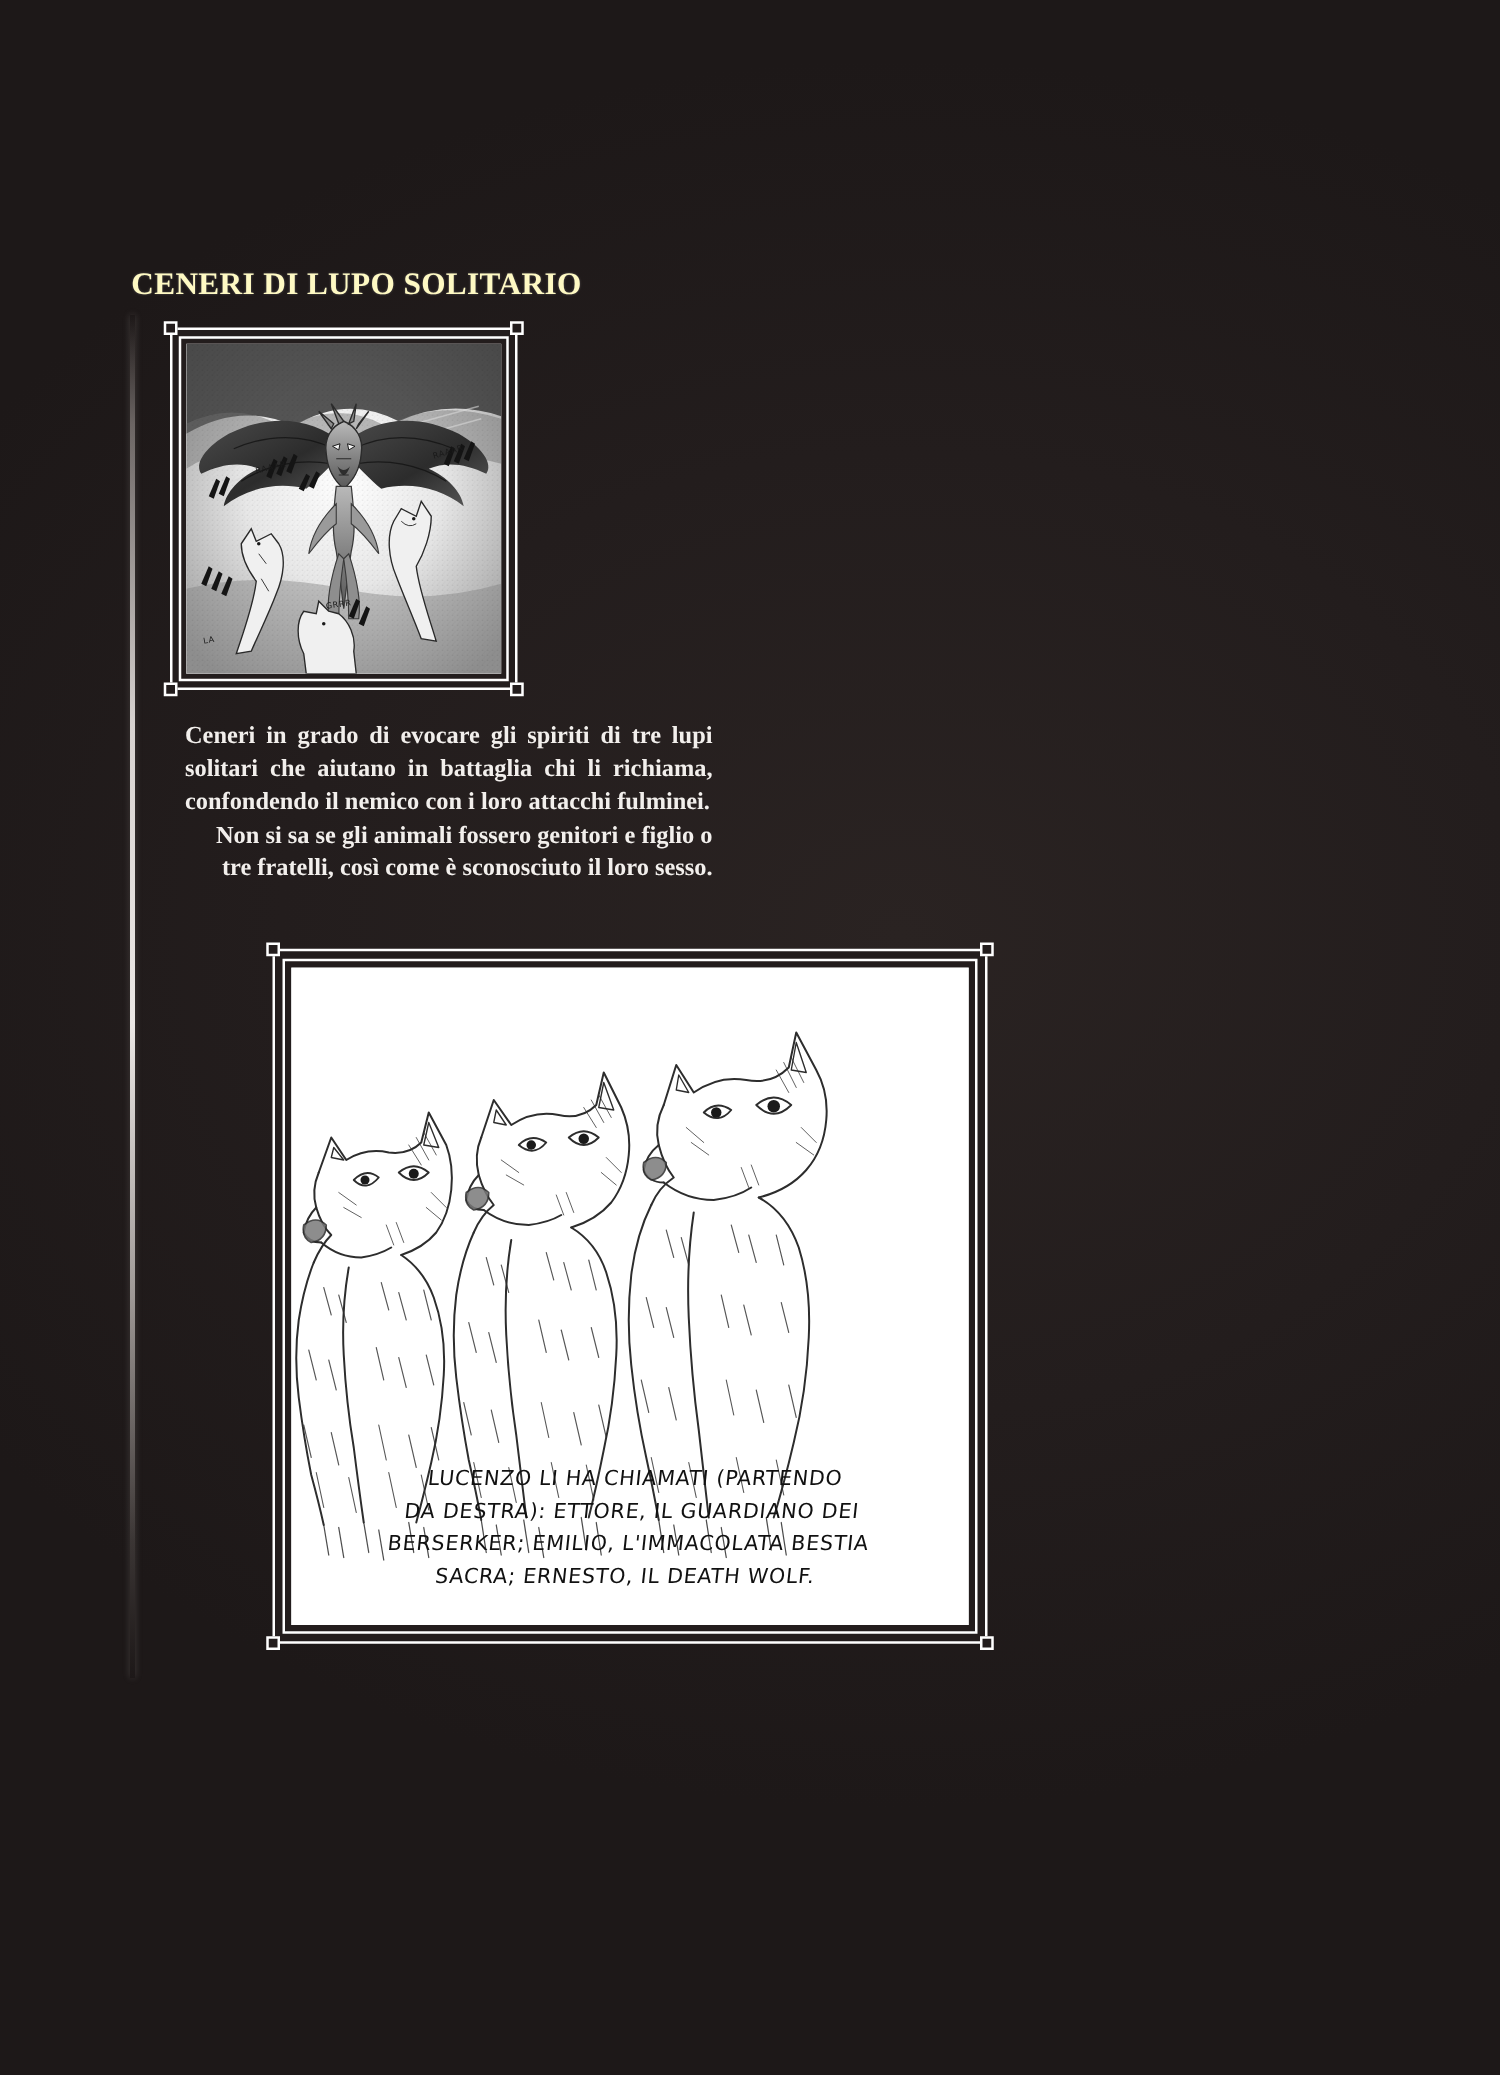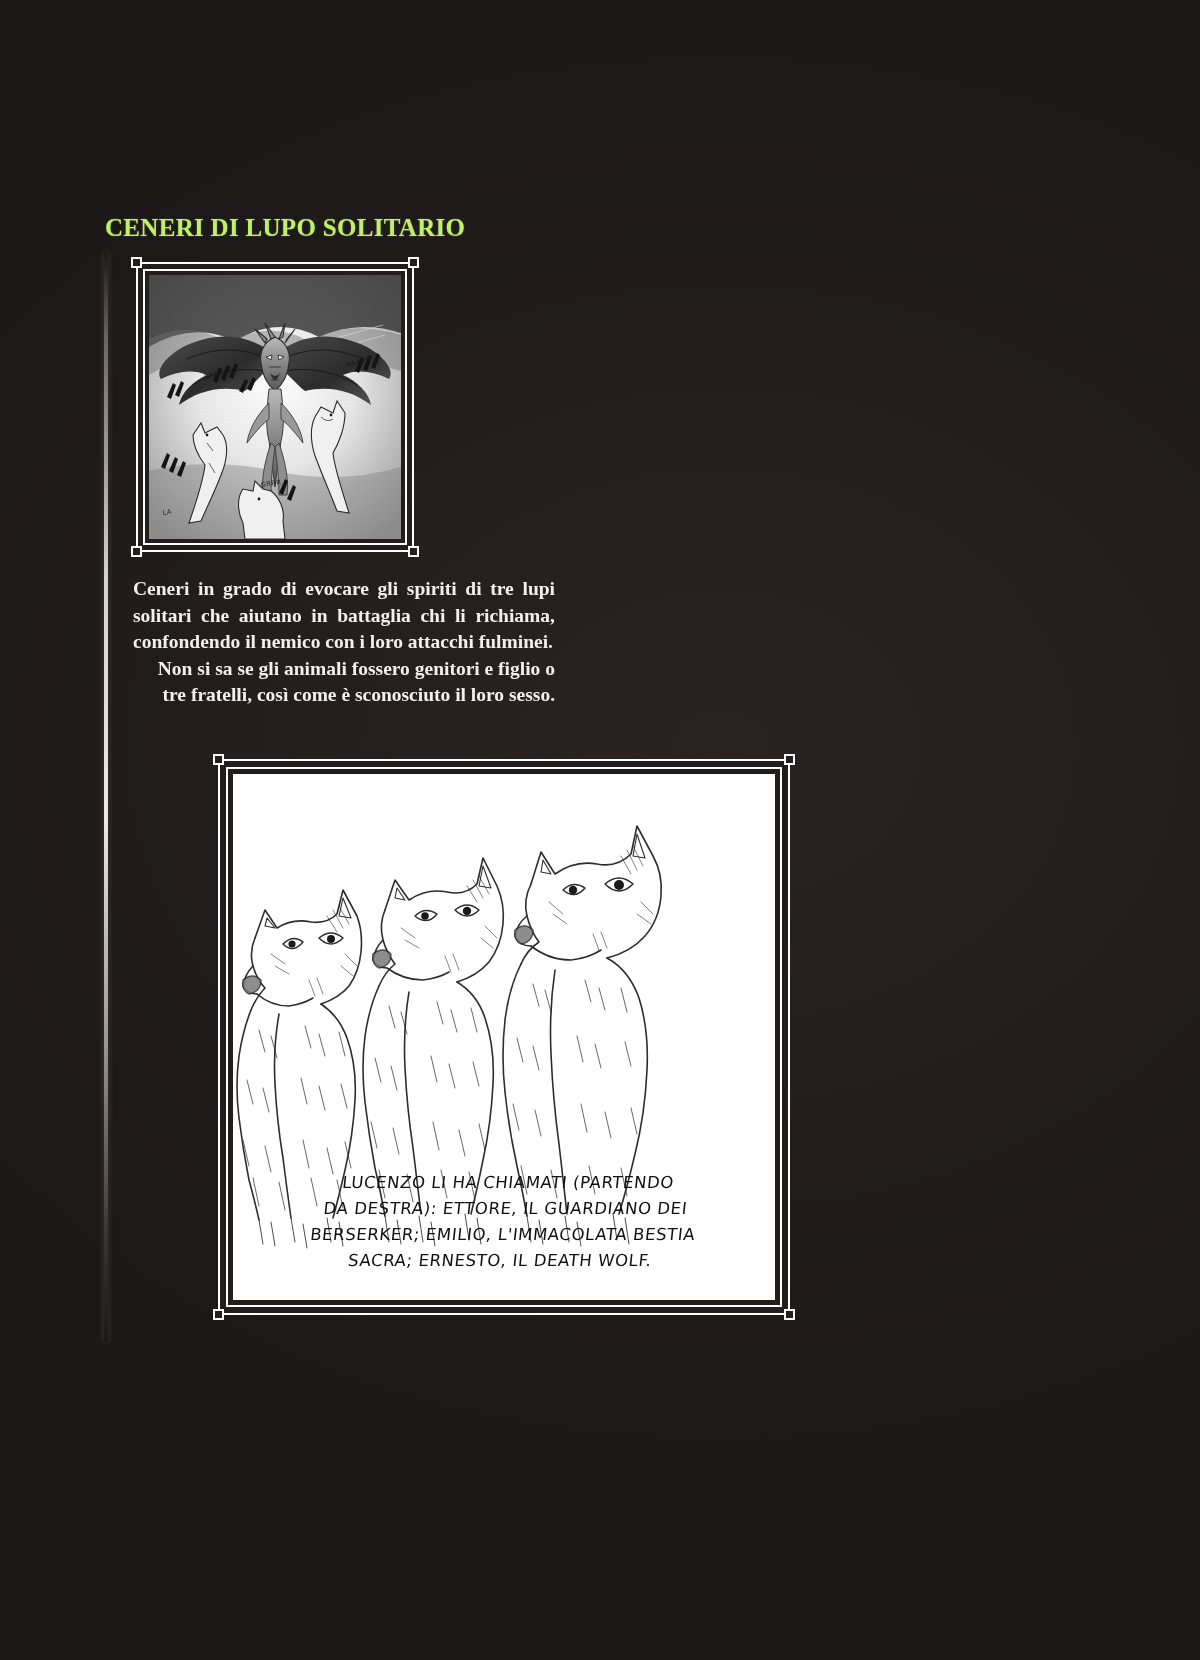--- a/index.html
+++ b/index.html
@@ -40,21 +40,21 @@
         rgba(95,89,87,0.45) 90%,
         rgba(40,36,35,0.0) 100%);
     box-shadow: 0 0 6px rgba(180,174,170,0.25);
   }
 
   
   #title {
     position: absolute;
     left: 105px;
     top: 214px;
-    color: #bef264;
+    color: #fef9c3;
     font-family: "Liberation Serif", serif;
     font-weight: bold;
     font-size: 25px;
     letter-spacing: 0.3px;
     white-space: nowrap;
     text-shadow: 0 0 2px rgba(255,255,255,0.25);
   }
 
   
   .orn-frame {
@@ -108,21 +108,21 @@
   #frame-wolves .orn-inner { inset: 8px; }
   #frame-wolves .orn-art   { inset: 15px; }
   #frame-wolves .orn-corner.tl { left: -5px;  top: -5px; }
   #frame-wolves .orn-corner.tr { right: -5px; top: -5px; }
   #frame-wolves .orn-corner.bl { left: -5px;  bottom: -5px; }
   #frame-wolves .orn-corner.br { right: -5px; bottom: -5px; }
 
   
   #body-text {
     position: absolute;
-    left: 133px;
+    left: 148px;
     top: 576px;
     width: 422px;
     color: #f2efec;
     font-family: "Liberation Serif", serif;
     font-weight: bold;
     font-size: 19.5px;
     line-height: 26.5px;
   }
   #body-text p { margin: 0; }
   #para-1 { text-align: justify; }

